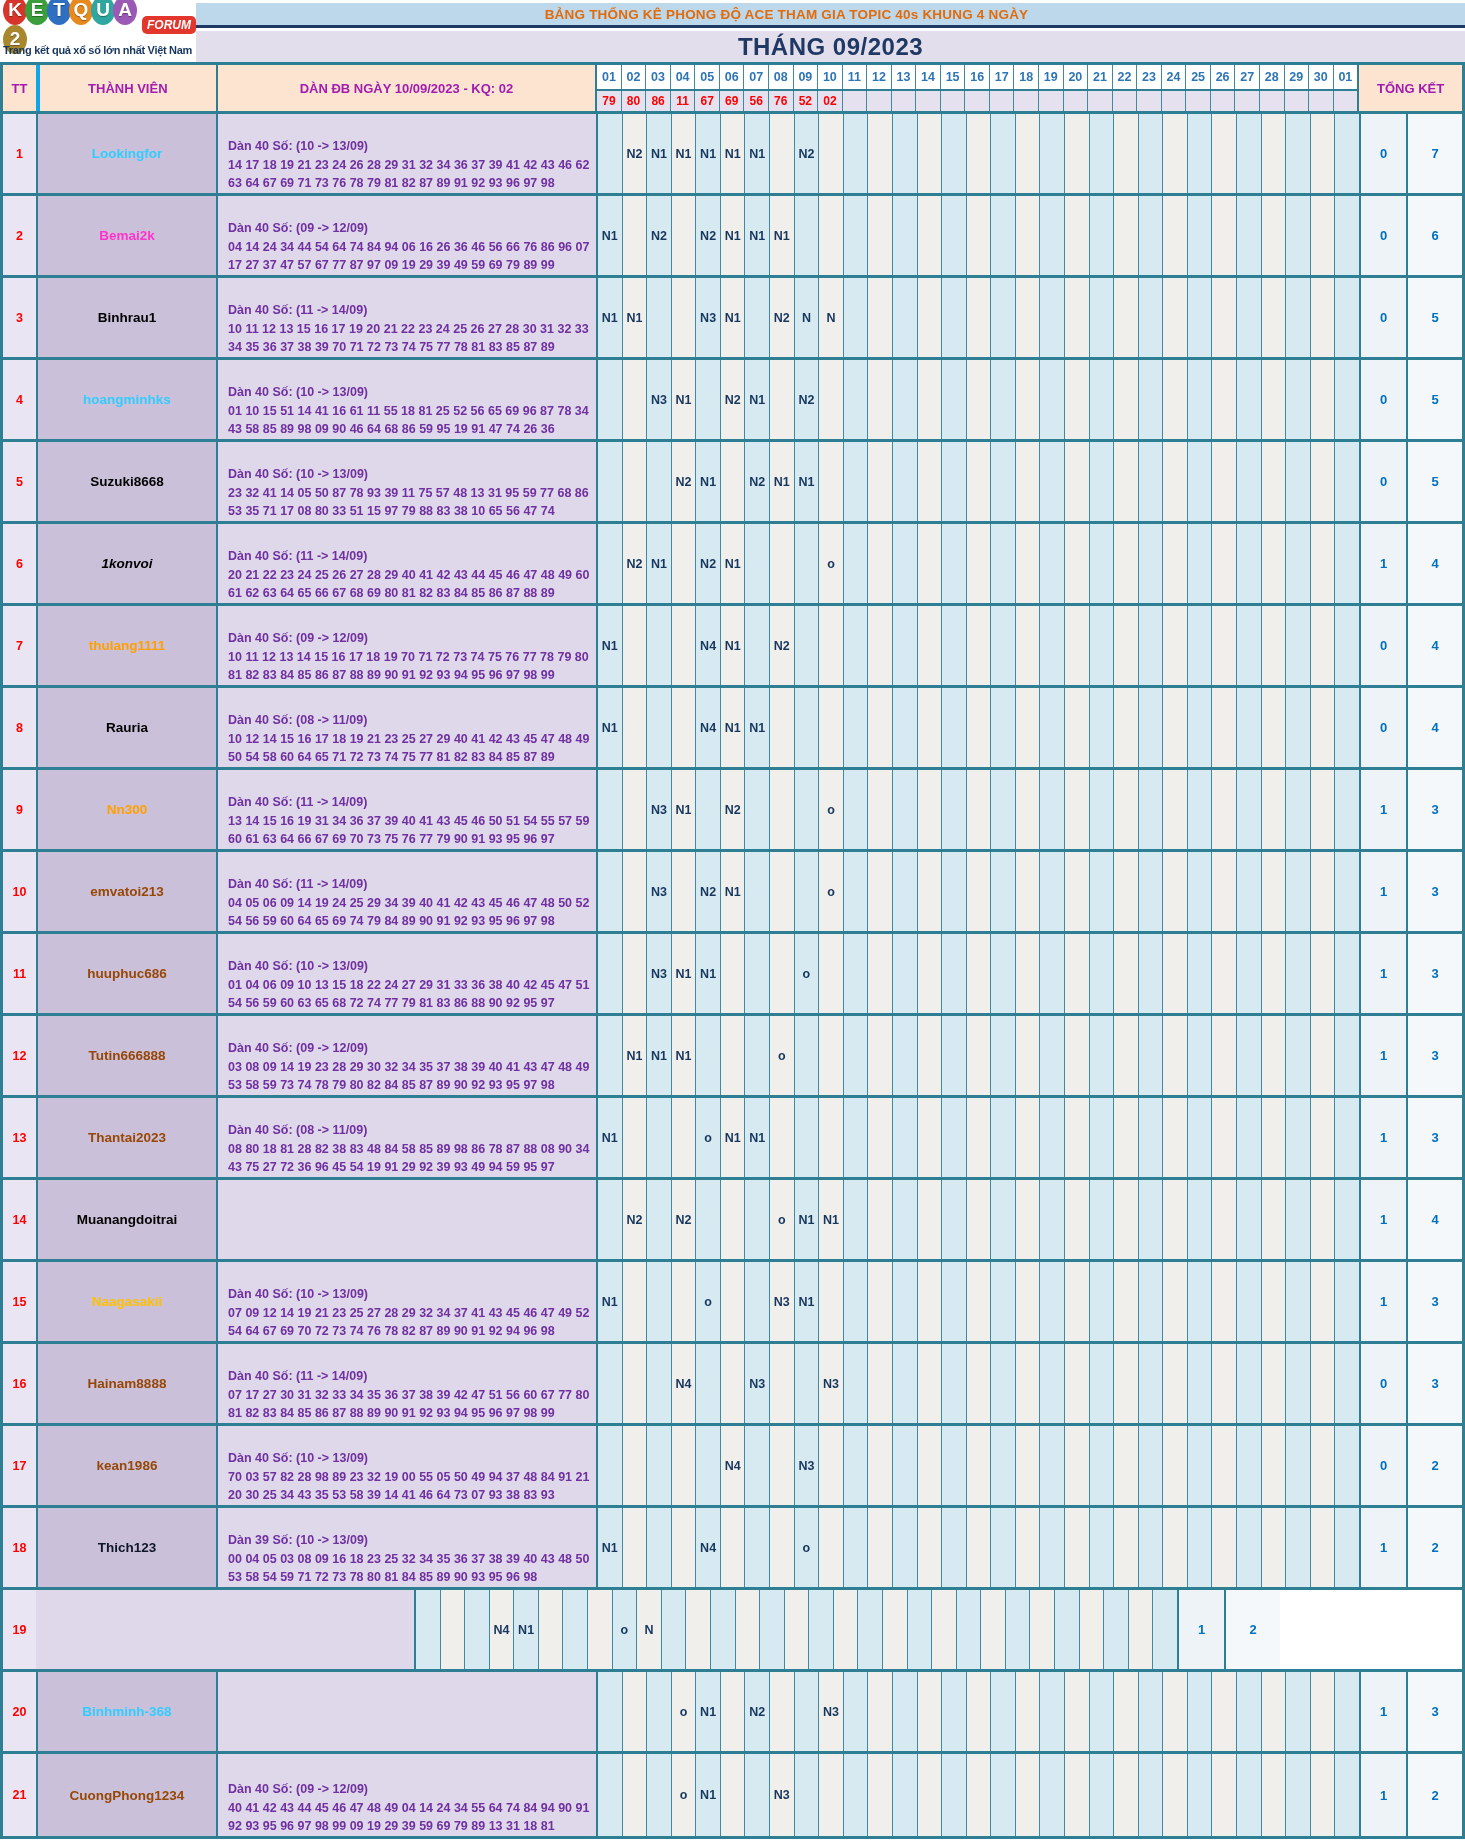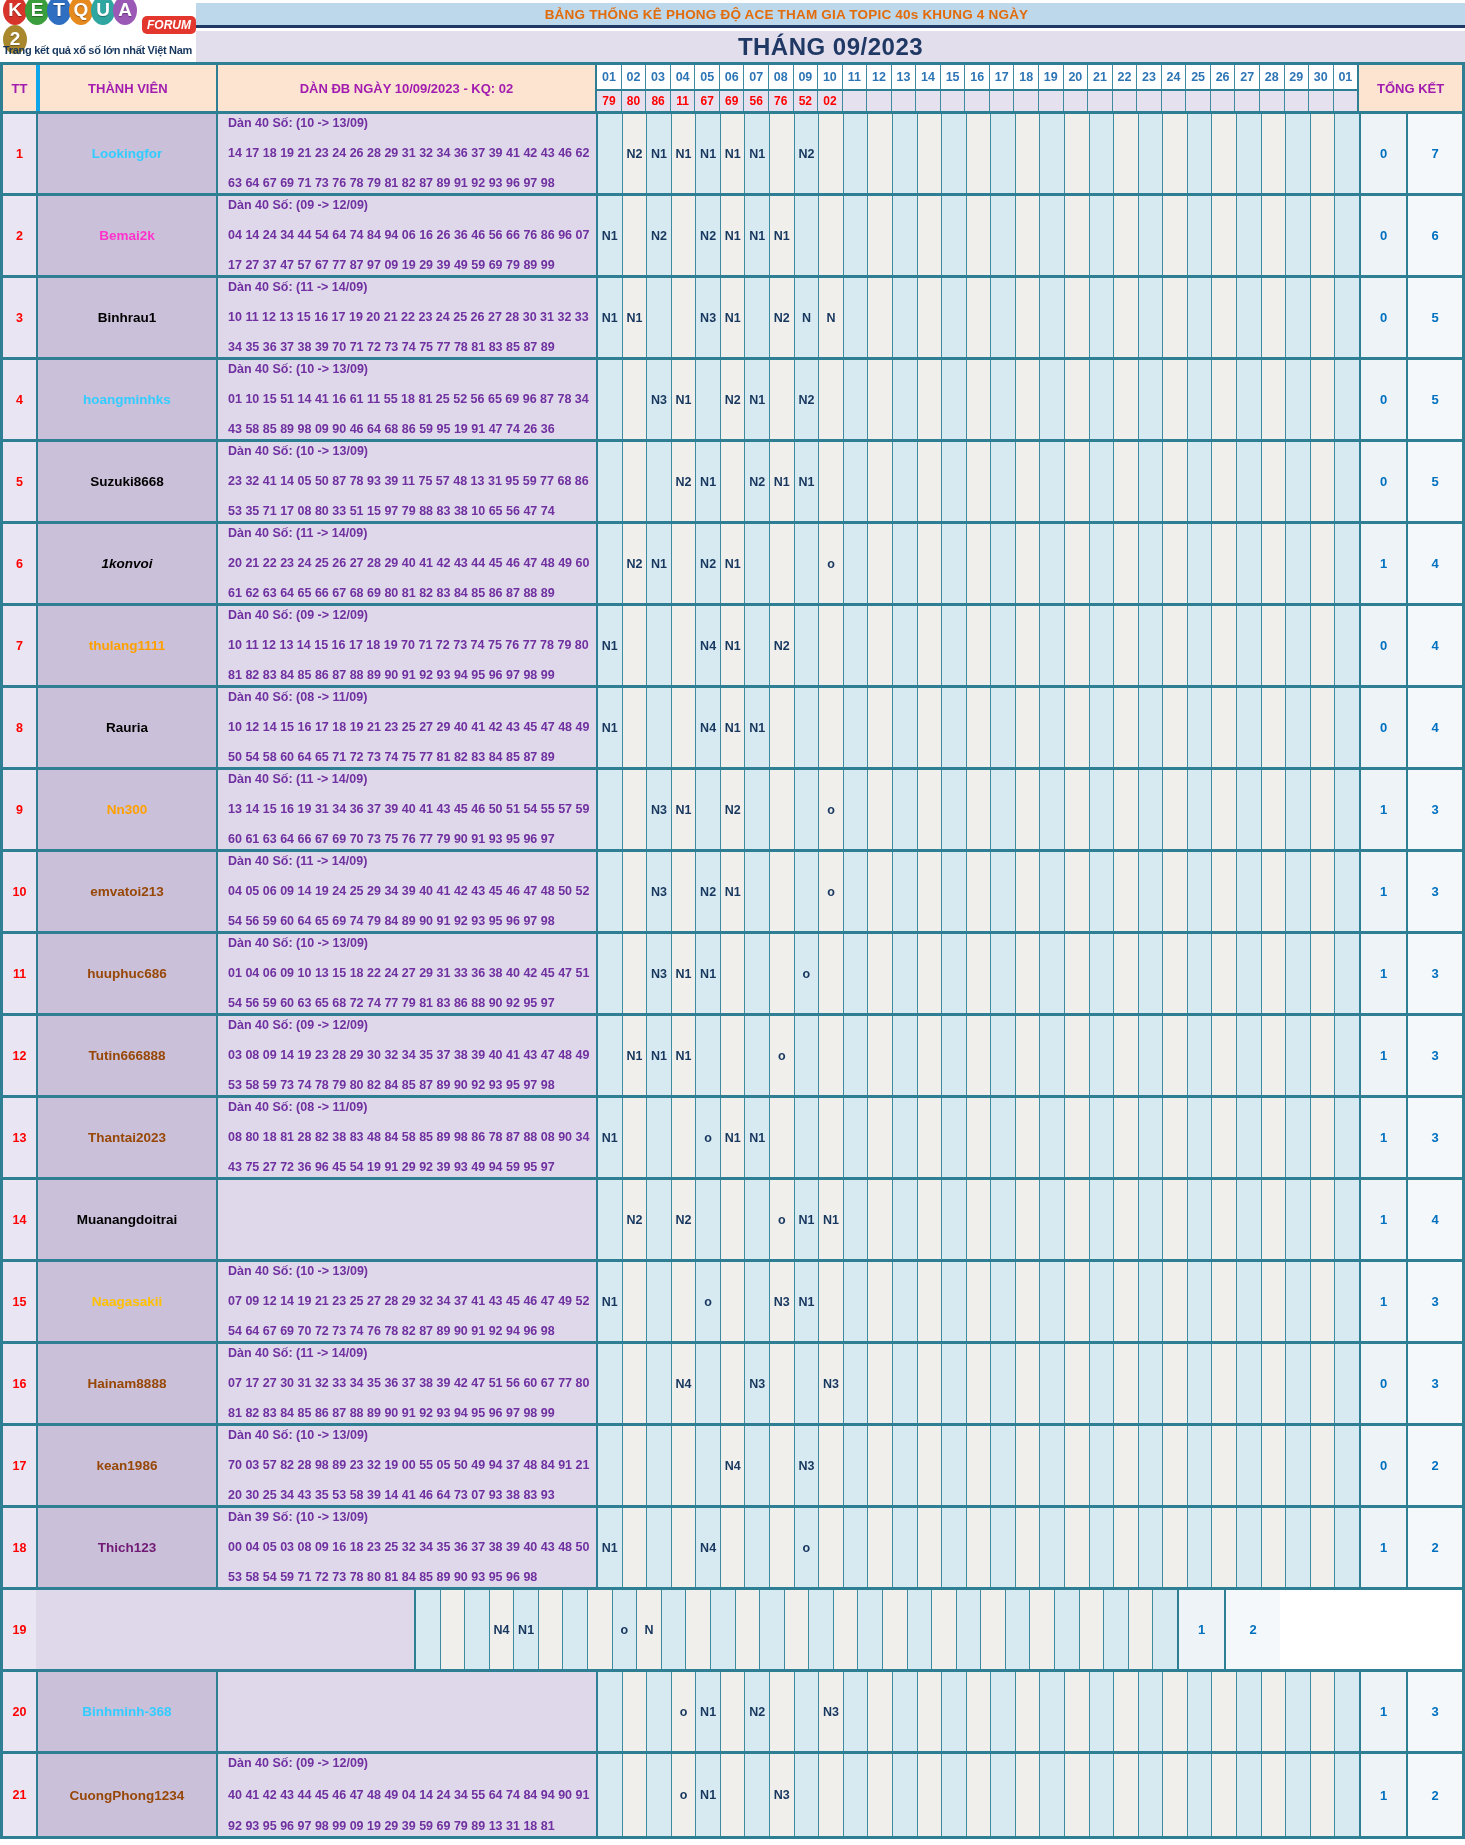--- a/index.html
+++ b/index.html
@@ -45,21 +45,21 @@
   .h-tk{width:103px;font-size:13px;}
 
   .row{display:flex;height:82px;border-bottom:3px solid #2E7F93;box-sizing:border-box;}
   .row:last-child{border-bottom:none;}
   .c-tt{width:33px;background:#E9E5F2;color:#FF0000;font-weight:bold;font-size:12.5px;
         display:flex;align-items:center;justify-content:center;box-sizing:border-box;}
   .c-name{width:182px;background:#CBC0D9;display:flex;align-items:center;justify-content:center;
           border-left:2px solid #2E7F93;border-right:2px solid #2E7F93;box-sizing:border-box;
           font-weight:bold;font-size:13.5px;text-align:center;}
   .c-dan{width:380px;background:#DED8EA;border-right:2px solid #2E7F93;box-sizing:border-box;
-         display:flex;flex-direction:column;justify-content:space-between;padding-left:10px;
+         display:flex;flex-direction:column;justify-content:flex-end;padding-left:10px;
          color:#7030A0;font-weight:bold;font-size:12.5px;line-height:1.5;}
   .dayarea{width:763px;display:flex;border-right:2px solid #2E7F93;box-sizing:border-box;}
   .dcell{flex:1;display:flex;align-items:center;justify-content:center;
          border-right:1px solid #3E8BA0;box-sizing:border-box;
          color:#17375E;font-weight:bold;font-size:12.5px;}
   .dcell:last-child{border-right:none;}
   .c-odd{background:#D7EAF2;}
   .c-even{background:#F0EFEC;}
   .c-tk1{width:47px;background:#EDF3F6;border-right:2px solid #2E7F93;box-sizing:border-box;
          display:flex;align-items:center;justify-content:center;color:#0070C0;font-weight:bold;font-size:13px;}
@@ -902,21 +902,21 @@
             <div class="dcell c-even"></div>
             <div class="dcell c-odd"></div>
             <div class="dcell c-even"></div>
             <div class="dcell c-odd"></div>
           </div>
           <div class="c-tk1">0</div>
           <div class="c-tk2">2</div>
         </div>
         <div class="row">
           <div class="c-tt">18</div>
-          <div class="c-name" style="color: #701a75;">Thich123</div>
+          <div class="c-name" style="color: #0f172a;">Thich123</div>
           <div class="c-dan">
             <div>Dàn 39 Số: (10 -&gt; 13/09)</div>
             <div>00 04 05 03 08 09 16 18 23 25 32 34 35 36 37 38 39 40 43 48 50</div>
             <div>53 58 54 59 71 72 73 78 80 81 84 85 89 90 93 95 96 98</div>
           </div>
           <div class="dayarea">
             <div class="dcell c-odd">N1</div>
             <div class="dcell c-even"></div>
             <div class="dcell c-odd"></div>
             <div class="dcell c-even"></div>

